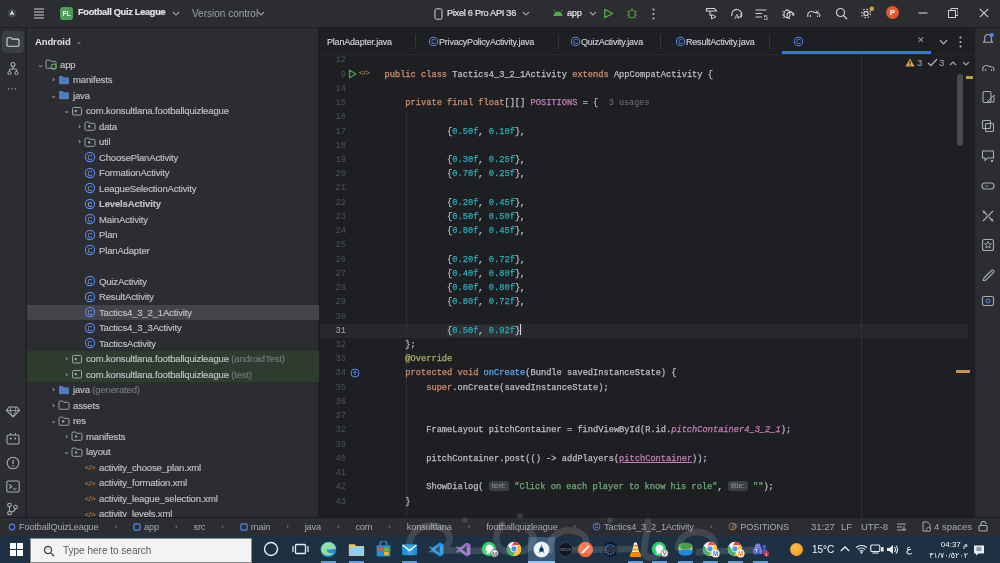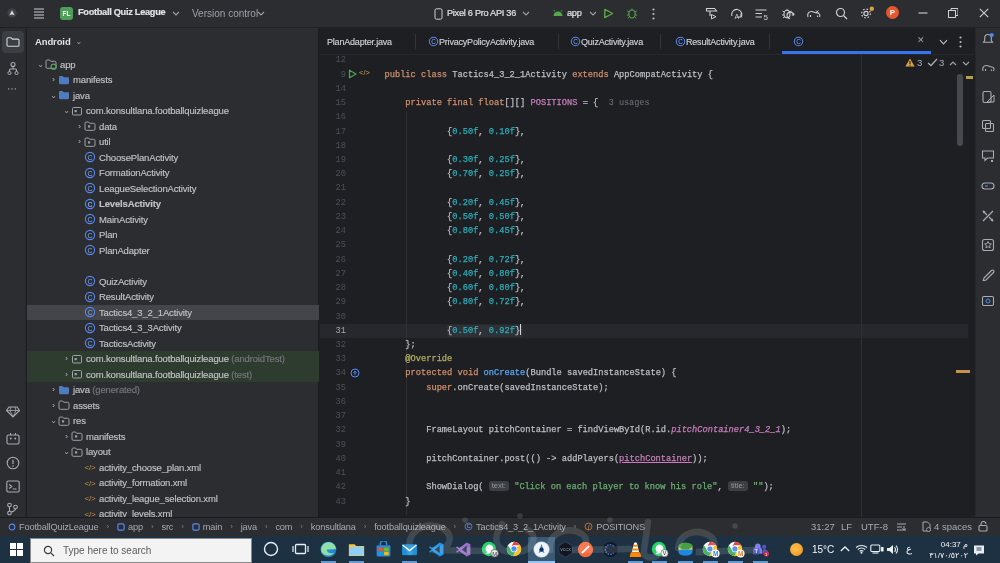--- a/index.html
+++ b/index.html
@@ -561,21 +561,21 @@
       <path d="M7 3.5 l1 2.2 2.4.2 -1.8 1.6 .5 2.3 -2.1-1.2 -2.1 1.2 .5-2.3 -1.8-1.6 2.4-.2z" fill="none" stroke="#a8adb5" stroke-width="0.9"></path>
     </svg>
 <svg class="abs" style="left:981px;top:267px" width="14" height="14" viewBox="0 0 14 14">
       <path d="M3 11 L10.5 3.5 a1.4 1.4 0 0 1 2 2 L5 13 l-2.8.8z" fill="none" stroke="#a8adb5" stroke-width="1.1"></path>
     </svg>
 <svg class="abs" style="left:981px;top:294px" width="14" height="14" viewBox="0 0 14 14">
       <rect x="1.5" y="2.5" width="11" height="9" rx="1.5" fill="none" stroke="#a8adb5" stroke-width="1.1"></rect>
       <circle cx="7" cy="7" r="2" fill="none" stroke="#4a88f7" stroke-width="1"></circle>
     </svg>
 <div id="status" class="abs"></div>
-<div class="abs" style="left:8px;top:517px;height:19px;display:flex;align-items:center;gap:8px;color:#a6abb3;font-size:9.2px;letter-spacing:-.15px">
+<div class="abs" style="left:8px;top:517px;height:19px;display:flex;align-items:center;gap:16px;color:#a6abb3;font-size:9.2px;letter-spacing:-.15px">
       <span style="display:flex;align-items:center;gap:3px"><svg width="8" height="8" viewBox="0 0 9 9">
           <circle cx="4.5" cy="4.5" r="3.2" fill="none" stroke="#548af7" stroke-width="1.2"></circle>
         </svg>FootballQuizLeague</span>
       <span style="color:#7c8087;font-size:8px">›</span>
       <span style="display:flex;align-items:center;gap:3px"><svg width="8" height="8" viewBox="0 0 9 9">
           <rect x="1" y="1" width="7" height="7" rx="1.5" fill="none" stroke="#548af7" stroke-width="1.3"></rect>
         </svg>app</span>
       <span style="color:#7c8087;font-size:8px">›</span>
       <span style="display:flex;align-items:center;gap:3px">src</span>
       <span style="color:#7c8087;font-size:8px">›</span>

